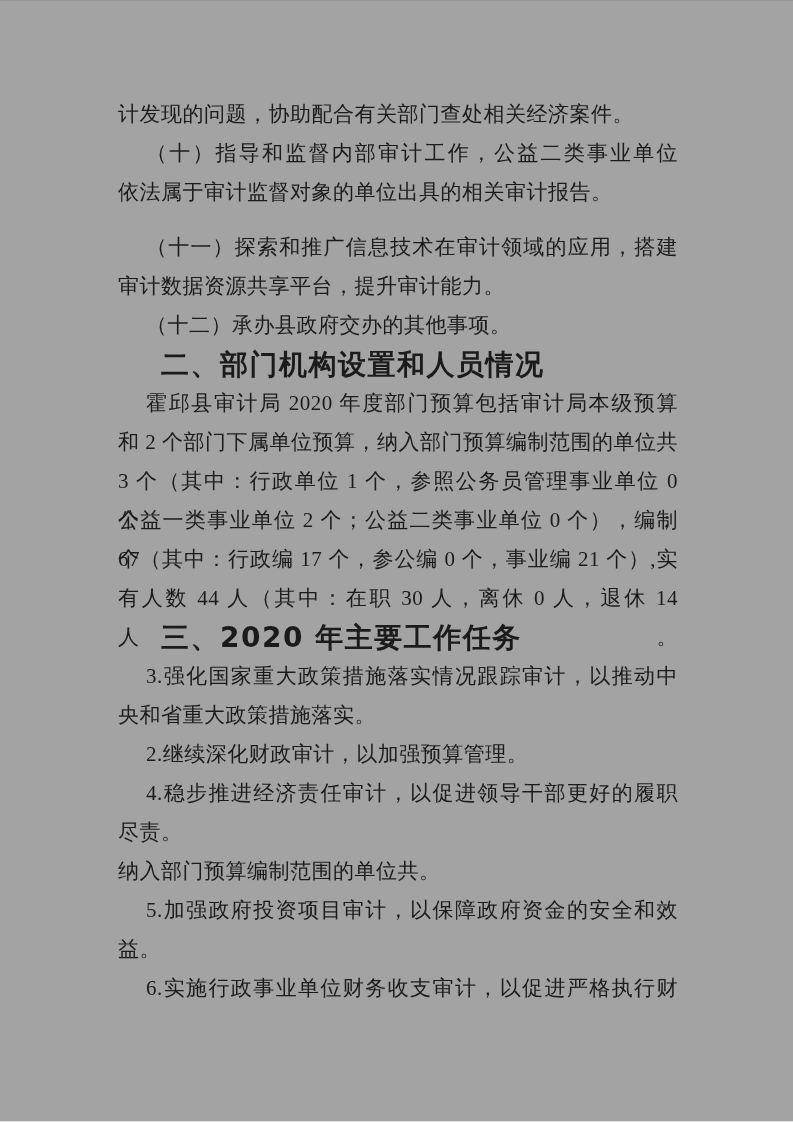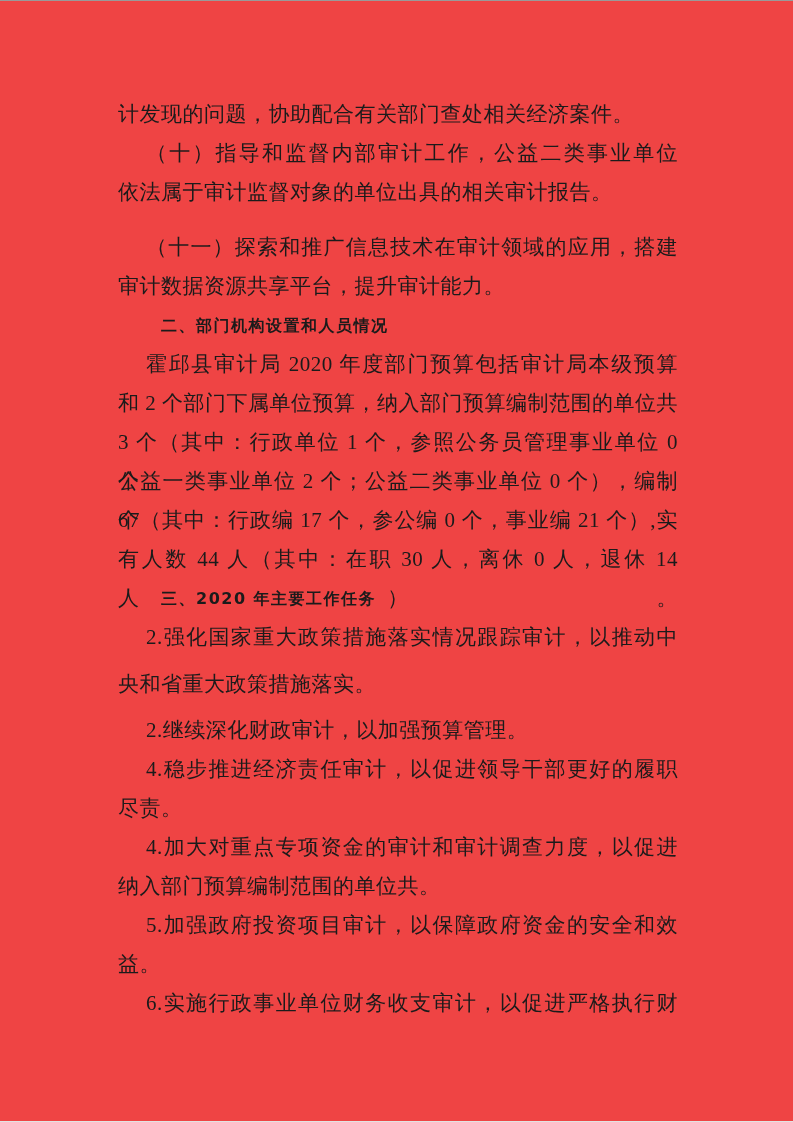--- a/index.html
+++ b/index.html
@@ -45,50 +45,50 @@
     white-space: normal;
     text-align: justify;
     text-align-last: justify;
   }
   .line.indent {
     text-indent: 28px;
   }
   .line.heading {
     font-family: "DejaVu Sans", "Liberation Sans", sans-serif;
     font-weight: 700;
-    font-size: 16px;
+    font-size: 28px;
     letter-spacing: 1.5px;
     text-indent: 43px;
     color: #111111;
   }
 </style>
 </head>
 <body>
 
-<div class="page" style="background: #ef4444;">
+<div class="page" style="background: #a3a3a3;">
   <div class="edge-top" style="background: rgb(154, 154, 154);"></div>
   <div class="content" id="doc-content">
       <div class="line" style="color: rgb(27, 27, 27);">计发现的问题，协助配合有关部门查处相关经济案件。</div>
       <div class="line indent justify" style="color: rgb(27, 27, 27);">（十）指导和监督内部审计工作，公益二类事业单位</div>
       <div class="line" style="color: rgb(27, 27, 27);">依法属于审计监督对象的单位出具的相关审计报告。</div>
       <div class="line indent justify" style="color: rgb(27, 27, 27); margin-top: 16px;">（十一）探索和推广信息技术在审计领域的应用，搭建</div>
       <div class="line" style="color: rgb(27, 27, 27);">审计数据资源共享平台，提升审计能力。</div>
+      <div class="line indent" style="color: rgb(27, 27, 27);">（十二）承办县政府交办的其他事项。</div>
       <div class="line heading indent" style="color: rgb(27, 27, 27);">二、部门机构设置和人员情况</div>
       <div class="line indent justify" style="color: rgb(27, 27, 27);">霍邱县审计局 2020 年度部门预算包括审计局本级预算</div>
       <div class="line justify" style="color: rgb(27, 27, 27);">和 2 个部门下属单位预算，纳入部门预算编制范围的单位共</div>
       <div class="line justify" style="color: rgb(27, 27, 27);">3 个（其中：行政单位 1 个，参照公务员管理事业单位 0 个；</div>
       <div class="line justify" style="color: rgb(27, 27, 27);">公益一类事业单位 2 个；公益二类事业单位 0 个），编制 67</div>
       <div class="line justify" style="color: rgb(27, 27, 27);">个（其中：行政编 17 个，参公编 0 个，事业编 21 个）,实</div>
       <div class="line justify" style="color: rgb(27, 27, 27);">有人数 44 人（其中：在职 30 人，离休 0 人，退休 14 人）。</div>
       <div class="line heading indent" style="color: rgb(27, 27, 27);">三、2020 年主要工作任务</div>
-      <div class="line indent justify" style="color: rgb(27, 27, 27);">2.强化国家重大政策措施落实情况跟踪审计，以推动中</div>
-      <div class="line" style="color: rgb(27, 27, 27); margin-top: 8px;">央和省重大政策措施落实。</div>
-      <div class="line indent" style="color: rgb(27, 27, 27); margin-top: 7px;">2.继续深化财政审计，以加强预算管理。</div>
+      <div class="line indent justify" style="color: rgb(27, 27, 27);">3.强化国家重大政策措施落实情况跟踪审计，以推动中</div>
+      <div class="line" style="color: rgb(27, 27, 27);">央和省重大政策措施落实。</div>
+      <div class="line indent" style="color: rgb(27, 27, 27);">2.继续深化财政审计，以加强预算管理。</div>
       <div class="line indent justify" style="color: rgb(27, 27, 27);">4.稳步推进经济责任审计，以促进领导干部更好的履职</div>
       <div class="line" style="color: rgb(27, 27, 27);">尽责。</div>
-      <div class="line indent justify" style="color: rgb(27, 27, 27);">4.加大对重点专项资金的审计和审计调查力度，以促进</div>
       <div class="line" style="color: rgb(27, 27, 27);">纳入部门预算编制范围的单位共。</div>
       <div class="line indent justify" style="color: rgb(27, 27, 27);">5.加强政府投资项目审计，以保障政府资金的安全和效</div>
       <div class="line" style="color: rgb(27, 27, 27);">益。</div>
       <div class="line indent justify" style="color: rgb(27, 27, 27);">6.实施行政事业单位财务收支审计，以促进严格执行财</div>
     </div>
   <div class="edge-bottom" style="background: rgb(226, 226, 226);"></div>
 </div>
 
 </body></html>

